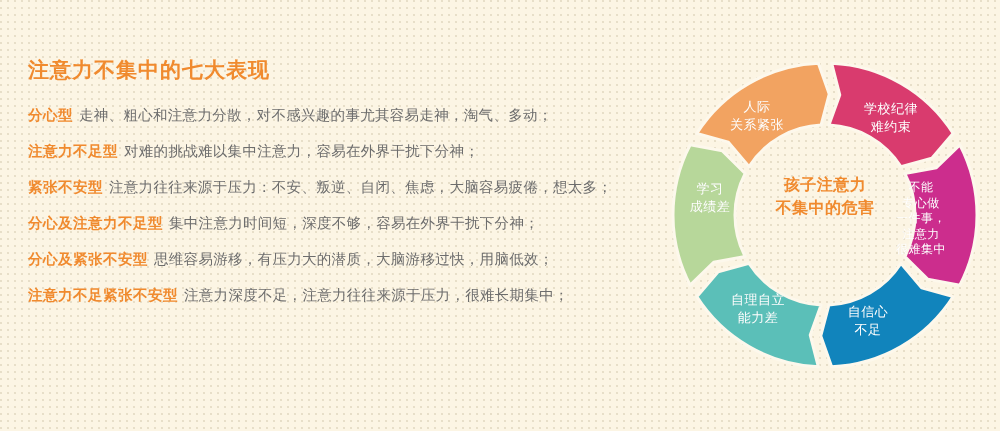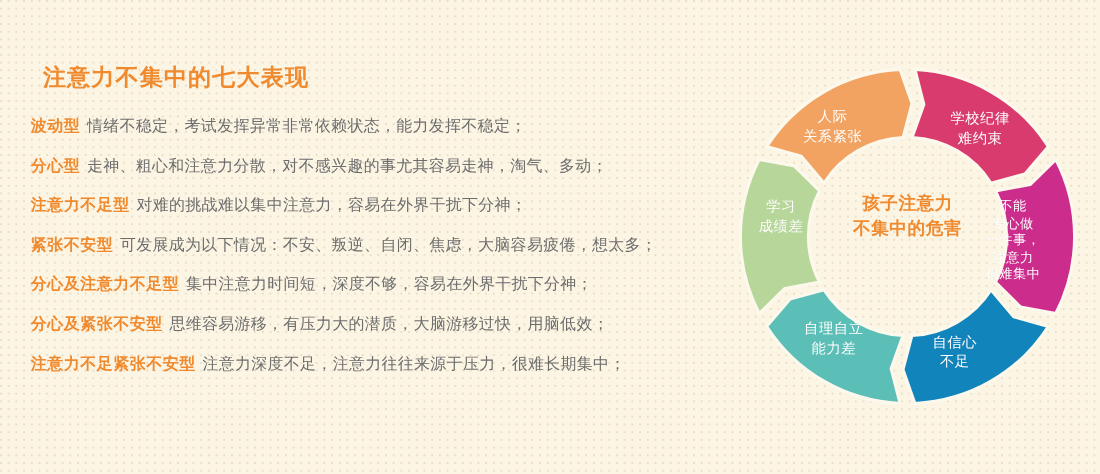--- a/index.html
+++ b/index.html
@@ -29,21 +29,21 @@
     position: absolute;
     left: 28px;
     top: 58px;
     width: 640px;
   }
   #section-title {
     font-size: 21px;
     font-weight: bold;
     color: #f08a2e;
     letter-spacing: 1px;
-    margin: 0 0 22px 11px;
+    margin: 0 0 22px 0;
     line-height: 1.2;
     white-space: nowrap;
   }
   .bullet-row {
     margin-bottom: 15px;
     line-height: 1.45;
     white-space: nowrap;
     font-size: 14.5px;
   }
   .bullet-label {
@@ -100,34 +100,31 @@
 </style>
 </head>
 <body>
 
 <div id="page">
 
   <div id="left-col">
 
     <div id="section-title">注意力不集中的七大表现</div>
 
-    <div class="bullet-row">
-      <span class="bullet-label">波动型</span><span class="bullet-text">情绪不稳定，考试发挥异常非常依赖状态，能力发挥不稳定；</span>
-    </div>
 
     <div class="bullet-row">
       <span class="bullet-label">分心型</span><span class="bullet-text">走神、粗心和注意力分散，对不感兴趣的事尤其容易走神，淘气、多动；</span>
     </div>
 
     <div class="bullet-row">
       <span class="bullet-label">注意力不足型</span><span class="bullet-text">对难的挑战难以集中注意力，容易在外界干扰下分神；</span>
     </div>
 
     <div class="bullet-row">
-      <span class="bullet-label">紧张不安型</span><span class="bullet-text">可发展成为以下情况：不安、叛逆、自闭、焦虑，大脑容易疲倦，想太多；</span>
+      <span class="bullet-label">紧张不安型</span><span class="bullet-text">注意力往往来源于压力：不安、叛逆、自闭、焦虑，大脑容易疲倦，想太多；</span>
     </div>
 
     <div class="bullet-row">
       <span class="bullet-label">分心及注意力不足型</span><span class="bullet-text">集中注意力时间短，深度不够，容易在外界干扰下分神；</span>
     </div>
 
     <div class="bullet-row">
       <span class="bullet-label">分心及紧张不安型</span><span class="bullet-text">思维容易游移，有压力大的潜质，大脑游移过快，用脑低效；</span>
     </div>
 

